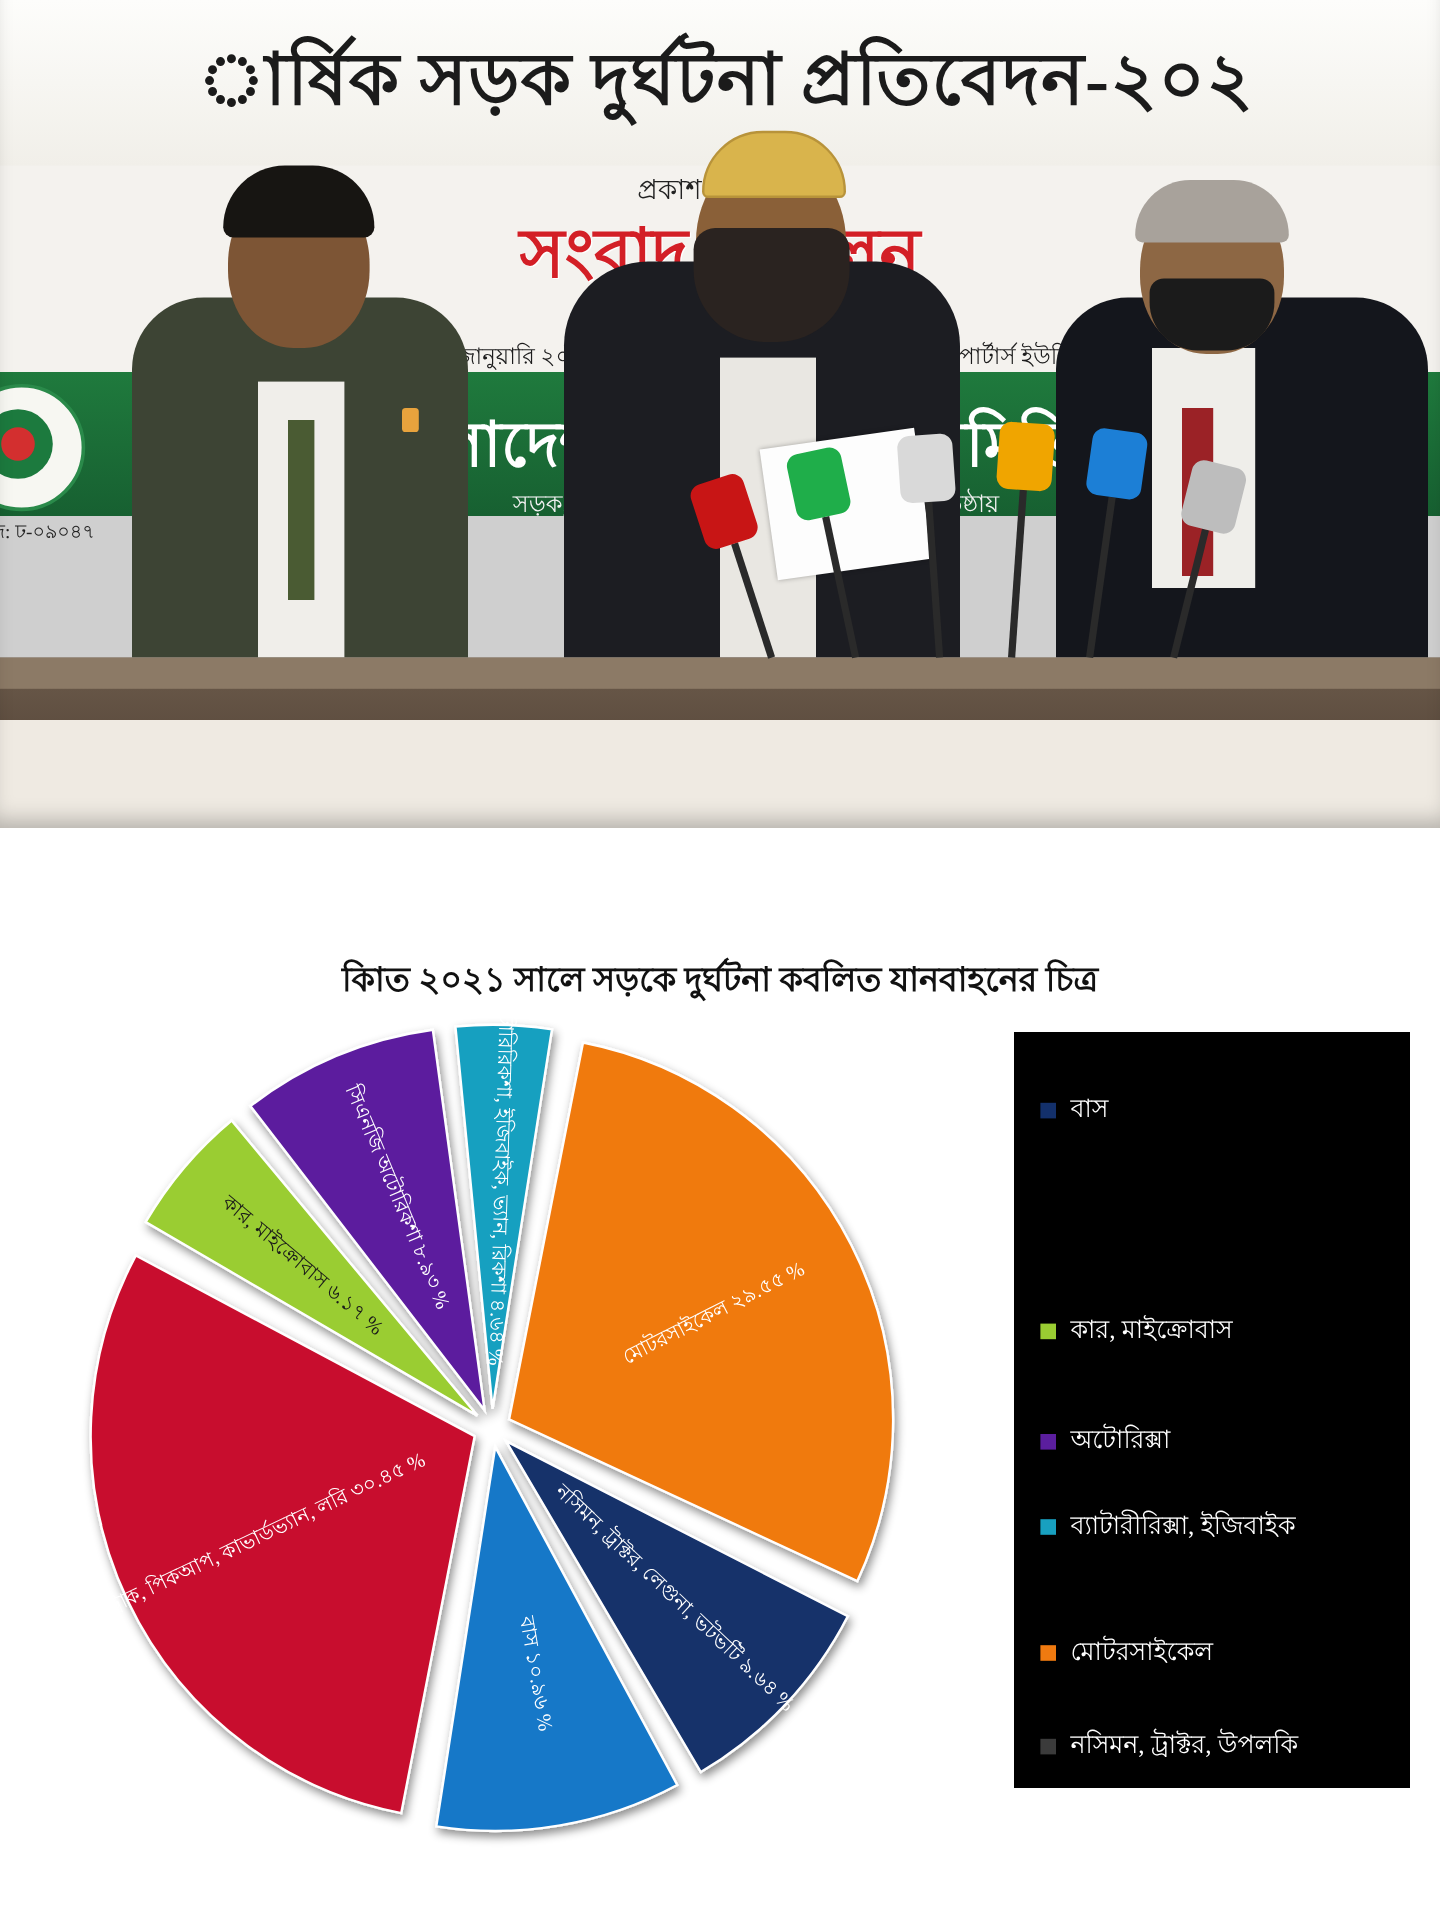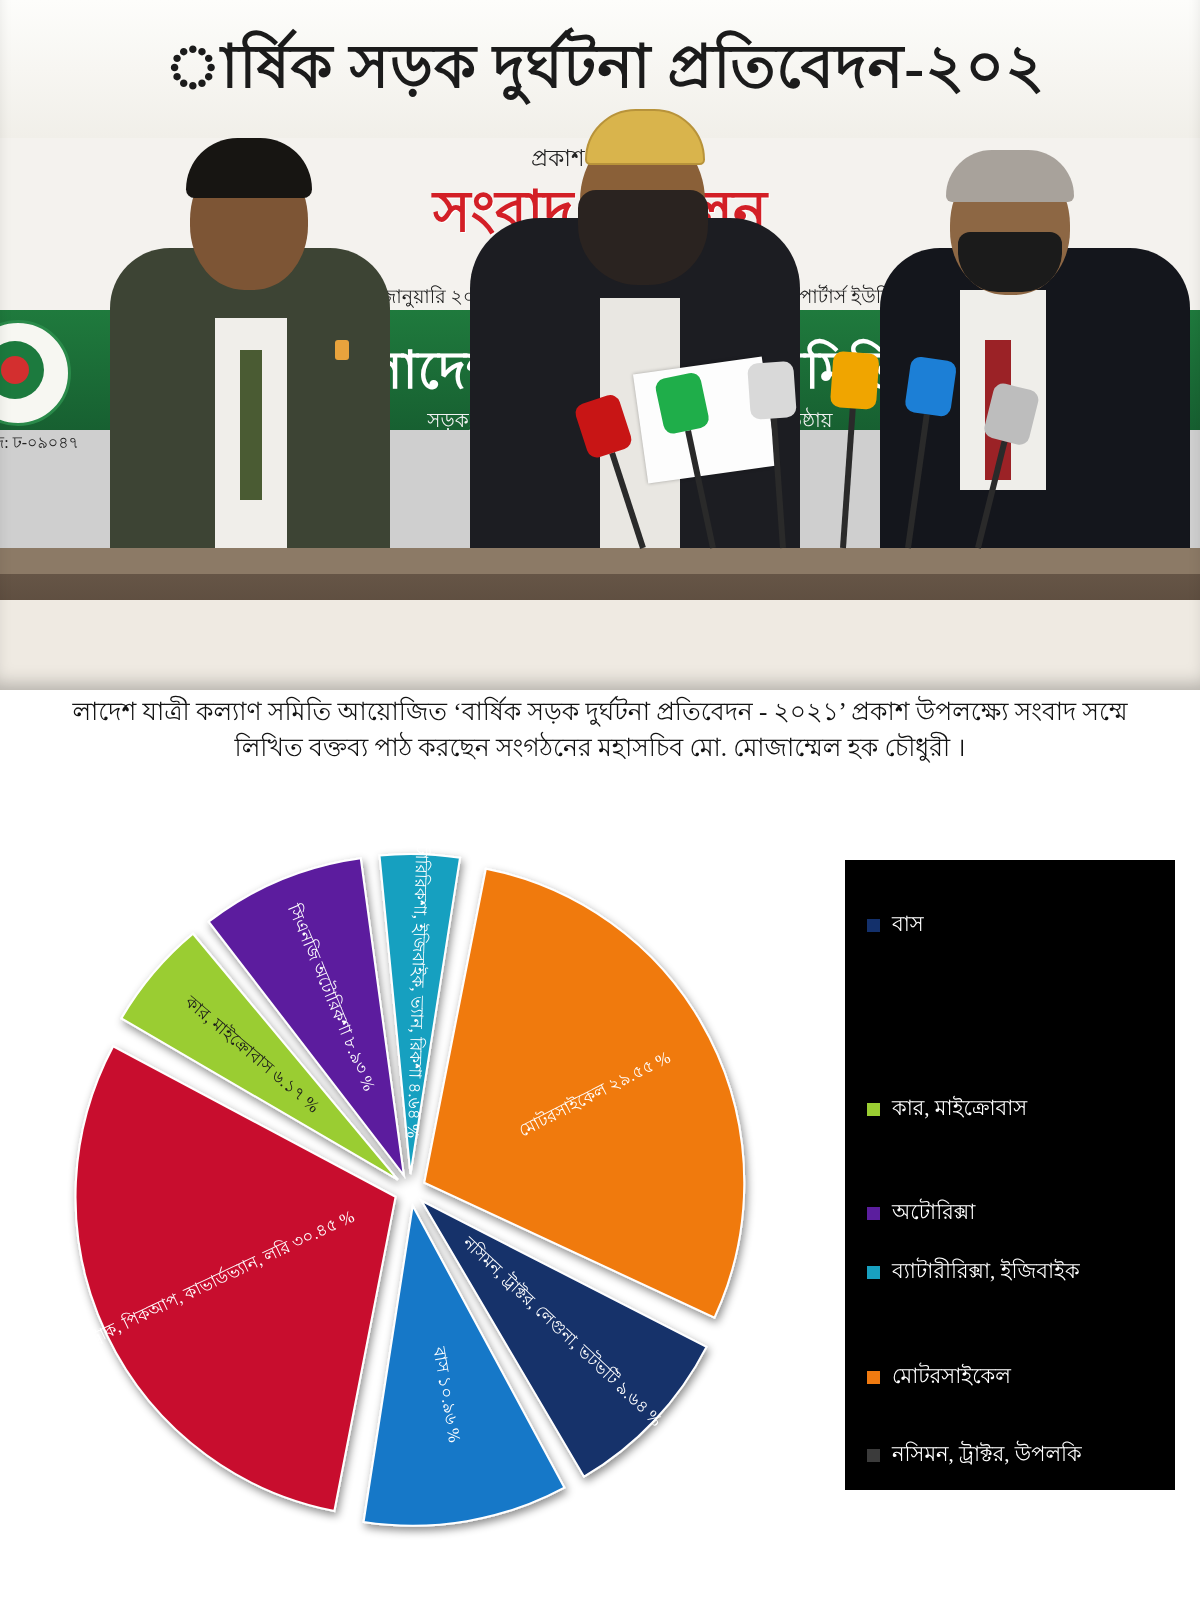--- a/index.html
+++ b/index.html
@@ -139,25 +139,22 @@
       <div class="stick" style="height:100px;"></div>
         <div class="head" style="bottom:100px;background:#c81515;"></div>
     </div>
     <div class="mic" style="left:955px;bottom:142px;width:46px;height:160px;transform:rotate(14deg);">
       <div class="stick" style="height:110px;"></div>
         <div class="head" style="bottom:110px;background:#bdbdbd;"></div>
     </div>
     <div class="photo-fade"></div>
   </div>
 
-  <div class="caption">
-    <div>লাদেশ যাত্রী কল্যাণ সমিতি আয়োজিত ‘বার্ষিক সড়ক দুর্ঘটনা প্রতিবেদন - ২০২১’ প্রকাশ উপলক্ষ্যে সংবাদ সম্মে</div>
-    <div>লিখিত বক্তব্য পাঠ করছেন সংগঠনের মহাসচিব মো. মোজাম্মেল হক চৌধুরী ।</div>
-  </div>
-
+
+  <div class="chart-title">কিাত ২০২১ সালে সড়কে দুর্ঘটনা কবলিত যানবাহনের চিত্র</div>
 
   <div class="chart-area">
     <svg class="pie" width="830" height="700" viewBox="0 0 830 700">
       <defs>
         <filter id="sh" x="-20%" y="-20%" width="140%" height="140%">
           <feDropShadow dx="2" dy="4" stdDeviation="4" flood-color="#000" flood-opacity="0.45"></feDropShadow>
         </filter>
       </defs>
       <g id="pie-slices" filter="url(#sh)">
           <path d="M 414.2573423949791 342.7385822436434 L 475.86 28.72 A 320 320 0 0 1 704.47 477.57 Z" fill="#F07A10" stroke="#ffffff" stroke-width="2"></path>
@@ -181,21 +178,21 @@
 
     <div class="legend">
       <div class="legend-item" style="top:48px">
         <span class="swatch" style="background:#13306B"></span>
         <span>বাস</span>
       </div>
       <div class="legend-item" style="top:232px">
         <span class="swatch" style="background:#9ACD32"></span>
         <span>কার, মাইক্রোবাস</span>
       </div>
-      <div class="legend-item" style="top:336px">
+      <div class="legend-item" style="top:324px">
         <span class="swatch" style="background:#5B1E9E"></span>
         <span>অটোরিক্সা</span>
       </div>
       <div class="legend-item" style="top:395px">
         <span class="swatch" style="background:#18A0C0"></span>
         <span>ব্যাটারীরিক্সা, ইজিবাইক</span>
       </div>
       <div class="legend-item" style="top:500px">
         <span class="swatch" style="background:#F07A10"></span>
         <span>মোটরসাইকেল</span>

